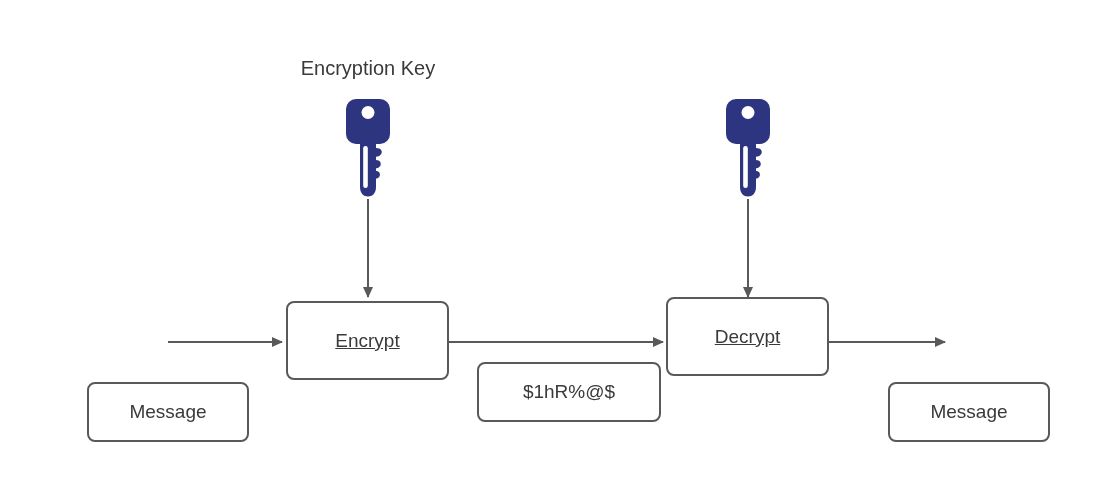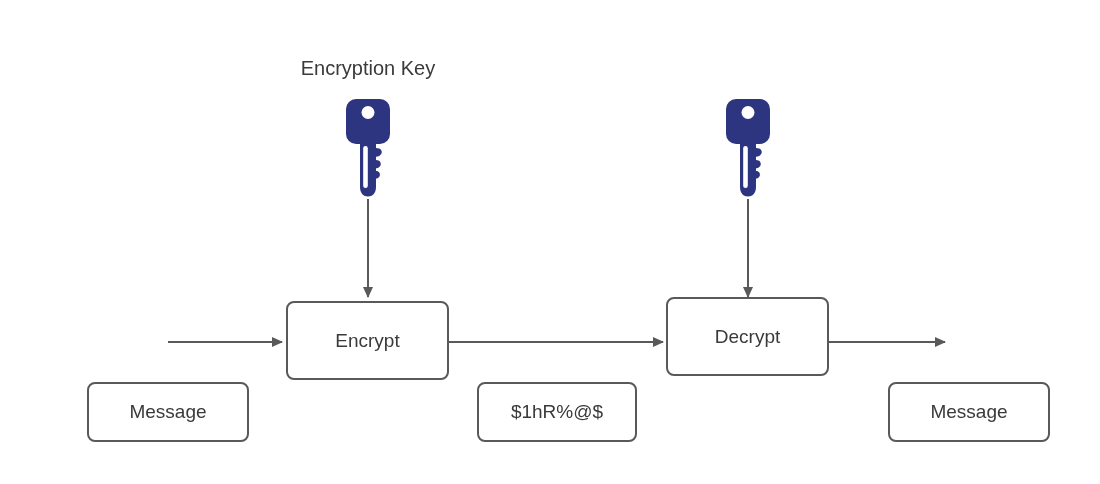--- a/index.html
+++ b/index.html
@@ -29,21 +29,21 @@
   .key-hole,.key-slot{fill:#ffffff;}
   .node-box{
     position:absolute;
     background:#ffffff;
     border:2px solid var(--stroke);
     border-radius:8px;
     display:flex;align-items:center;justify-content:center;
     font-size:19px;color:var(--text);
     box-sizing:border-box;
   }
-  .proc-box{width:163px;height:79px;}
+  .proc-box{width:163px;height:79px;text-decoration:underline;}
   .data-box{width:162px;height:60px;}
 </style>
 </head>
 <body>
 
 <div class="canvas">
 
   <svg class="arrows-layer" width="1100" height="484" viewBox="0 0 1100 484">
     <defs>
       <marker id="arrowhead" markerWidth="13" markerHeight="12" refX="11" refY="6" orient="auto" markerUnits="userSpaceOnUse">
@@ -84,20 +84,20 @@
   <div class="node-box proc-box" style="left:268px;top:301px;">
     <span>Encrypt</span>
   </div>
   <div class="node-box proc-box" style="left:648px;top:297px;">
     <span>Decrypt</span>
   </div>
 
   <div class="node-box data-box" style="left:69px;top:382px;">
     <span>Message</span>
   </div>
-  <div class="node-box data-box" style="left:459px;top:382px;width:160px;">
+  <div class="node-box data-box" style="left:459px;top:362px;width:184px;">
     <span>$1hR%@$</span>
   </div>
   <div class="node-box data-box" style="left:870px;top:382px;">
     <span>Message</span>
   </div>
 
 </div>
 
 </body></html>

